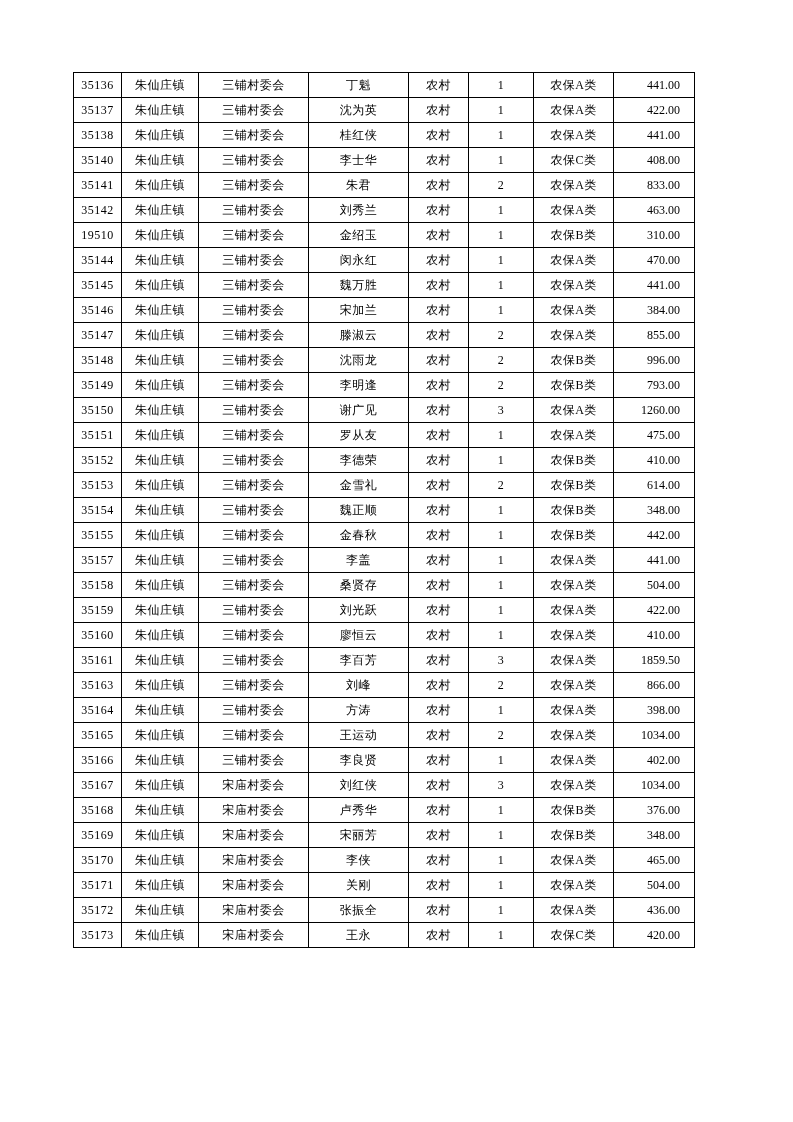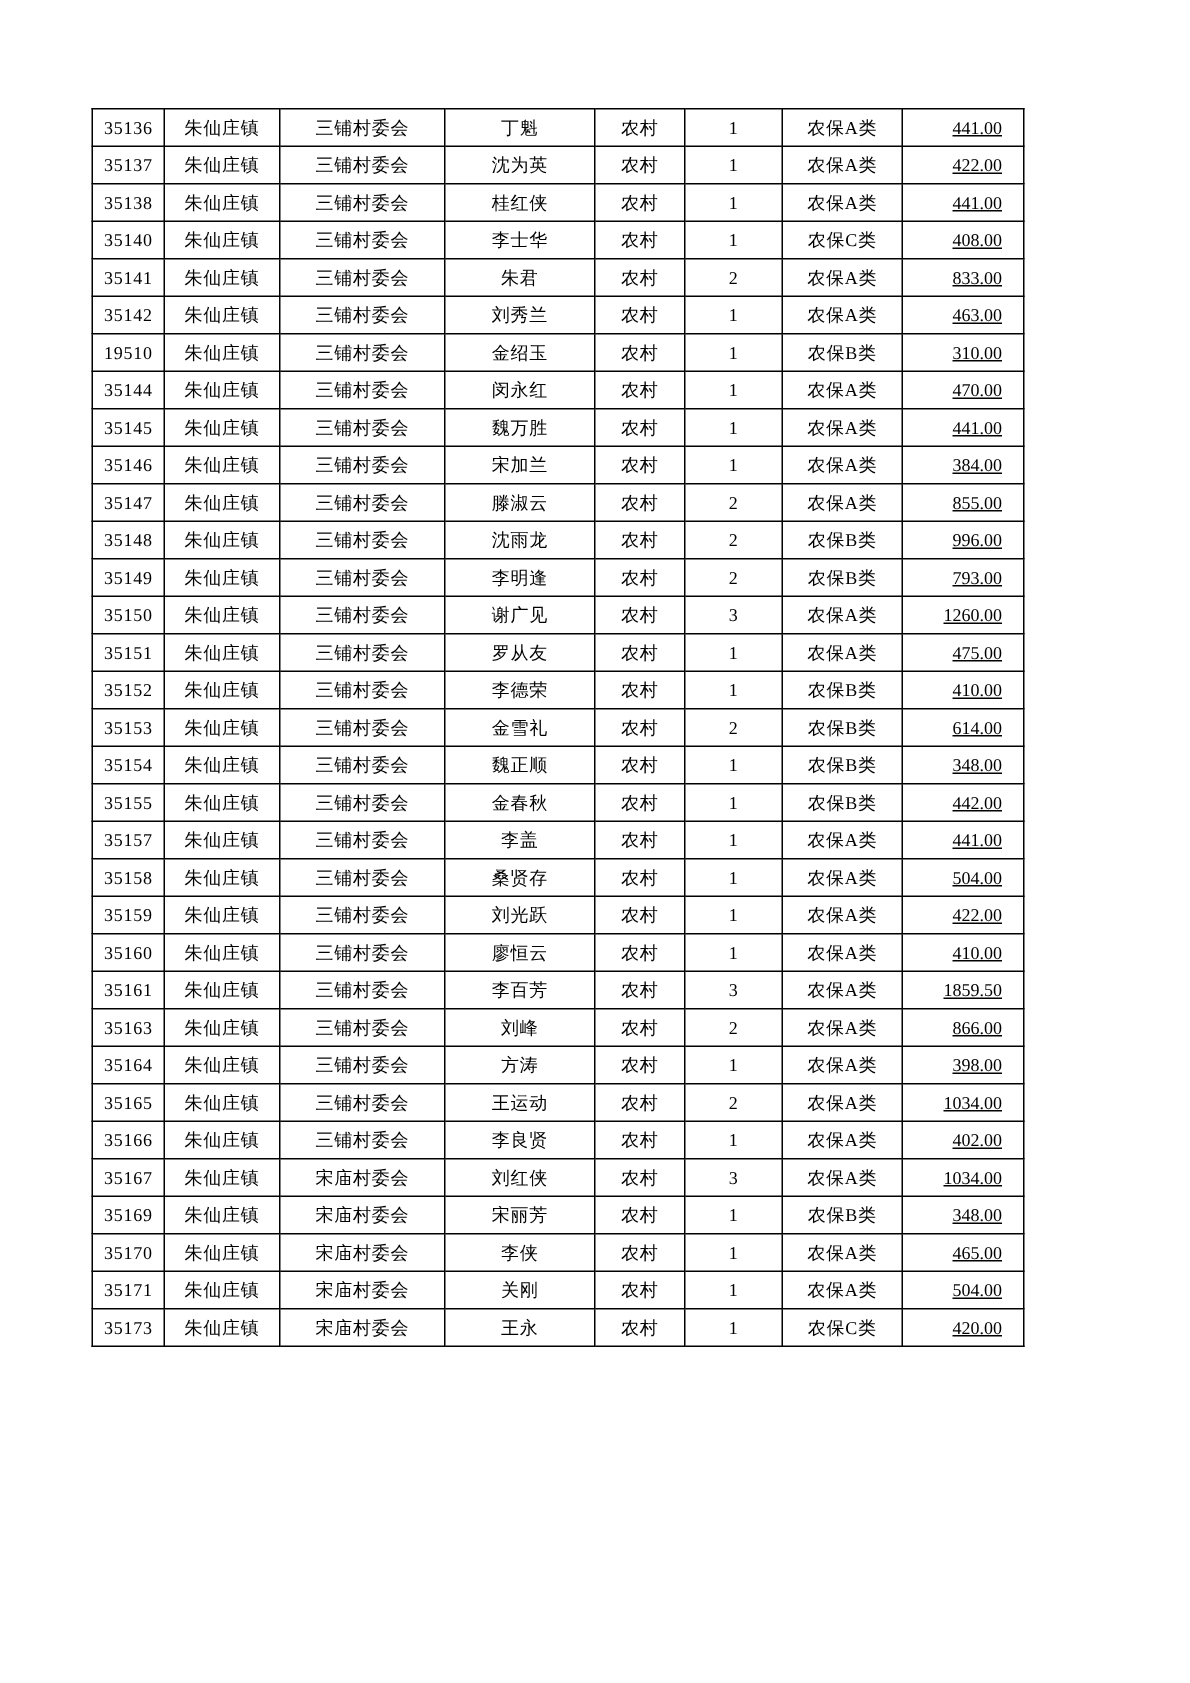--- a/index.html
+++ b/index.html
@@ -9,42 +9,41 @@
   }
   body {
     width: 793px;
     height: 1122px;
     position: relative;
     font-family: "Liberation Serif", "DejaVu Serif", serif;
     color: #000000;
   }
   .sheet-table {
     position: absolute;
-    left: 61px;
+    left: 73px;
     top: 72px;
     width: 621px;
     border-collapse: collapse;
     table-layout: fixed;
     font-size: 12px;
   }
   .sheet-table td {
     border: 1px solid #000000;
     height: 24px;
     text-align: center;
     vertical-align: middle;
     padding: 0 2px;
     white-space: nowrap;
     overflow: hidden;
     letter-spacing: 0.5px;
   }
   .sheet-table td.amount {
     text-align: right;
     padding-right: 14px;
     letter-spacing: 0;
-    text-decoration: underline;
   }
   col.c-serial   { width: 48px; }
   col.c-town     { width: 77px; }
   col.c-village  { width: 110px; }
   col.c-name     { width: 100px; }
   col.c-res      { width: 60px; }
   col.c-count    { width: 65px; }
   col.c-cat      { width: 80px; }
   col.c-amount   { width: 81px; }
 </style>
@@ -348,20 +347,30 @@
           <td>35167</td>
           <td>朱仙庄镇</td>
           <td>宋庙村委会</td>
           <td>刘红侠</td>
           <td>农村</td>
           <td>3</td>
           <td>农保A类</td>
           <td class="amount">1034.00</td>
         </tr>
         <tr>
+          <td>35168</td>
+          <td>朱仙庄镇</td>
+          <td>宋庙村委会</td>
+          <td>卢秀华</td>
+          <td>农村</td>
+          <td>1</td>
+          <td>农保B类</td>
+          <td class="amount">376.00</td>
+        </tr>
+        <tr>
           <td>35169</td>
           <td>朱仙庄镇</td>
           <td>宋庙村委会</td>
           <td>宋丽芳</td>
           <td>农村</td>
           <td>1</td>
           <td>农保B类</td>
           <td class="amount">348.00</td>
         </tr>
         <tr>
@@ -376,20 +385,30 @@
         </tr>
         <tr>
           <td>35171</td>
           <td>朱仙庄镇</td>
           <td>宋庙村委会</td>
           <td>关刚</td>
           <td>农村</td>
           <td>1</td>
           <td>农保A类</td>
           <td class="amount">504.00</td>
+        </tr>
+        <tr>
+          <td>35172</td>
+          <td>朱仙庄镇</td>
+          <td>宋庙村委会</td>
+          <td>张振全</td>
+          <td>农村</td>
+          <td>1</td>
+          <td>农保A类</td>
+          <td class="amount">436.00</td>
         </tr>
         <tr>
           <td>35173</td>
           <td>朱仙庄镇</td>
           <td>宋庙村委会</td>
           <td>王永</td>
           <td>农村</td>
           <td>1</td>
           <td>农保C类</td>
           <td class="amount">420.00</td>

